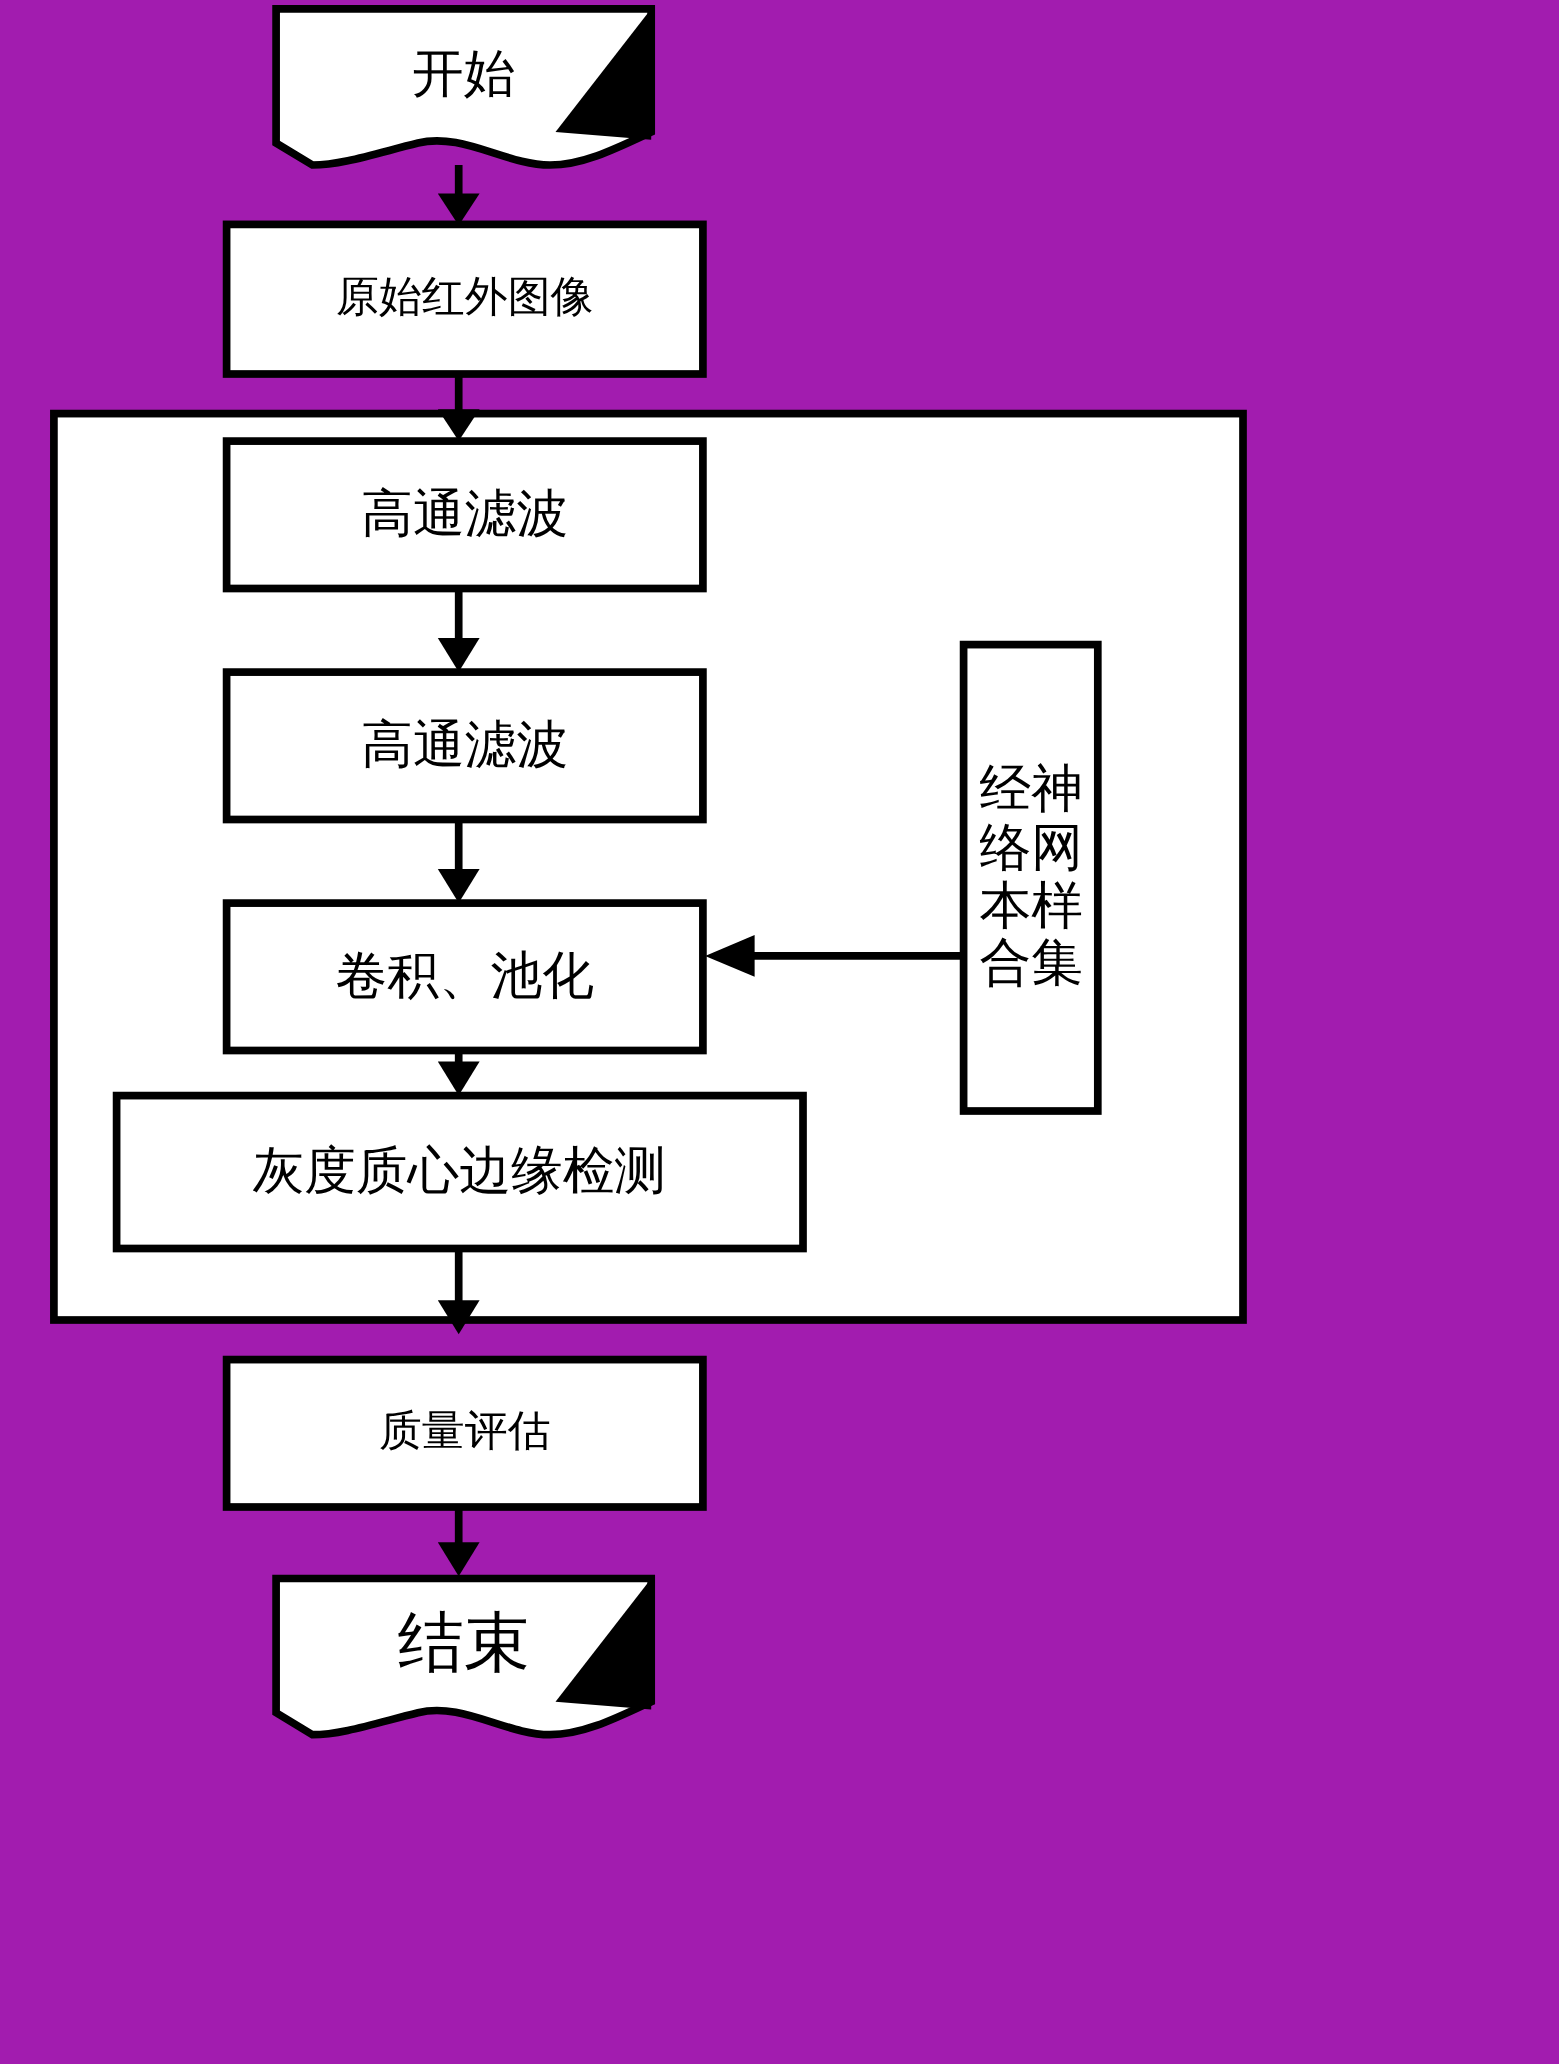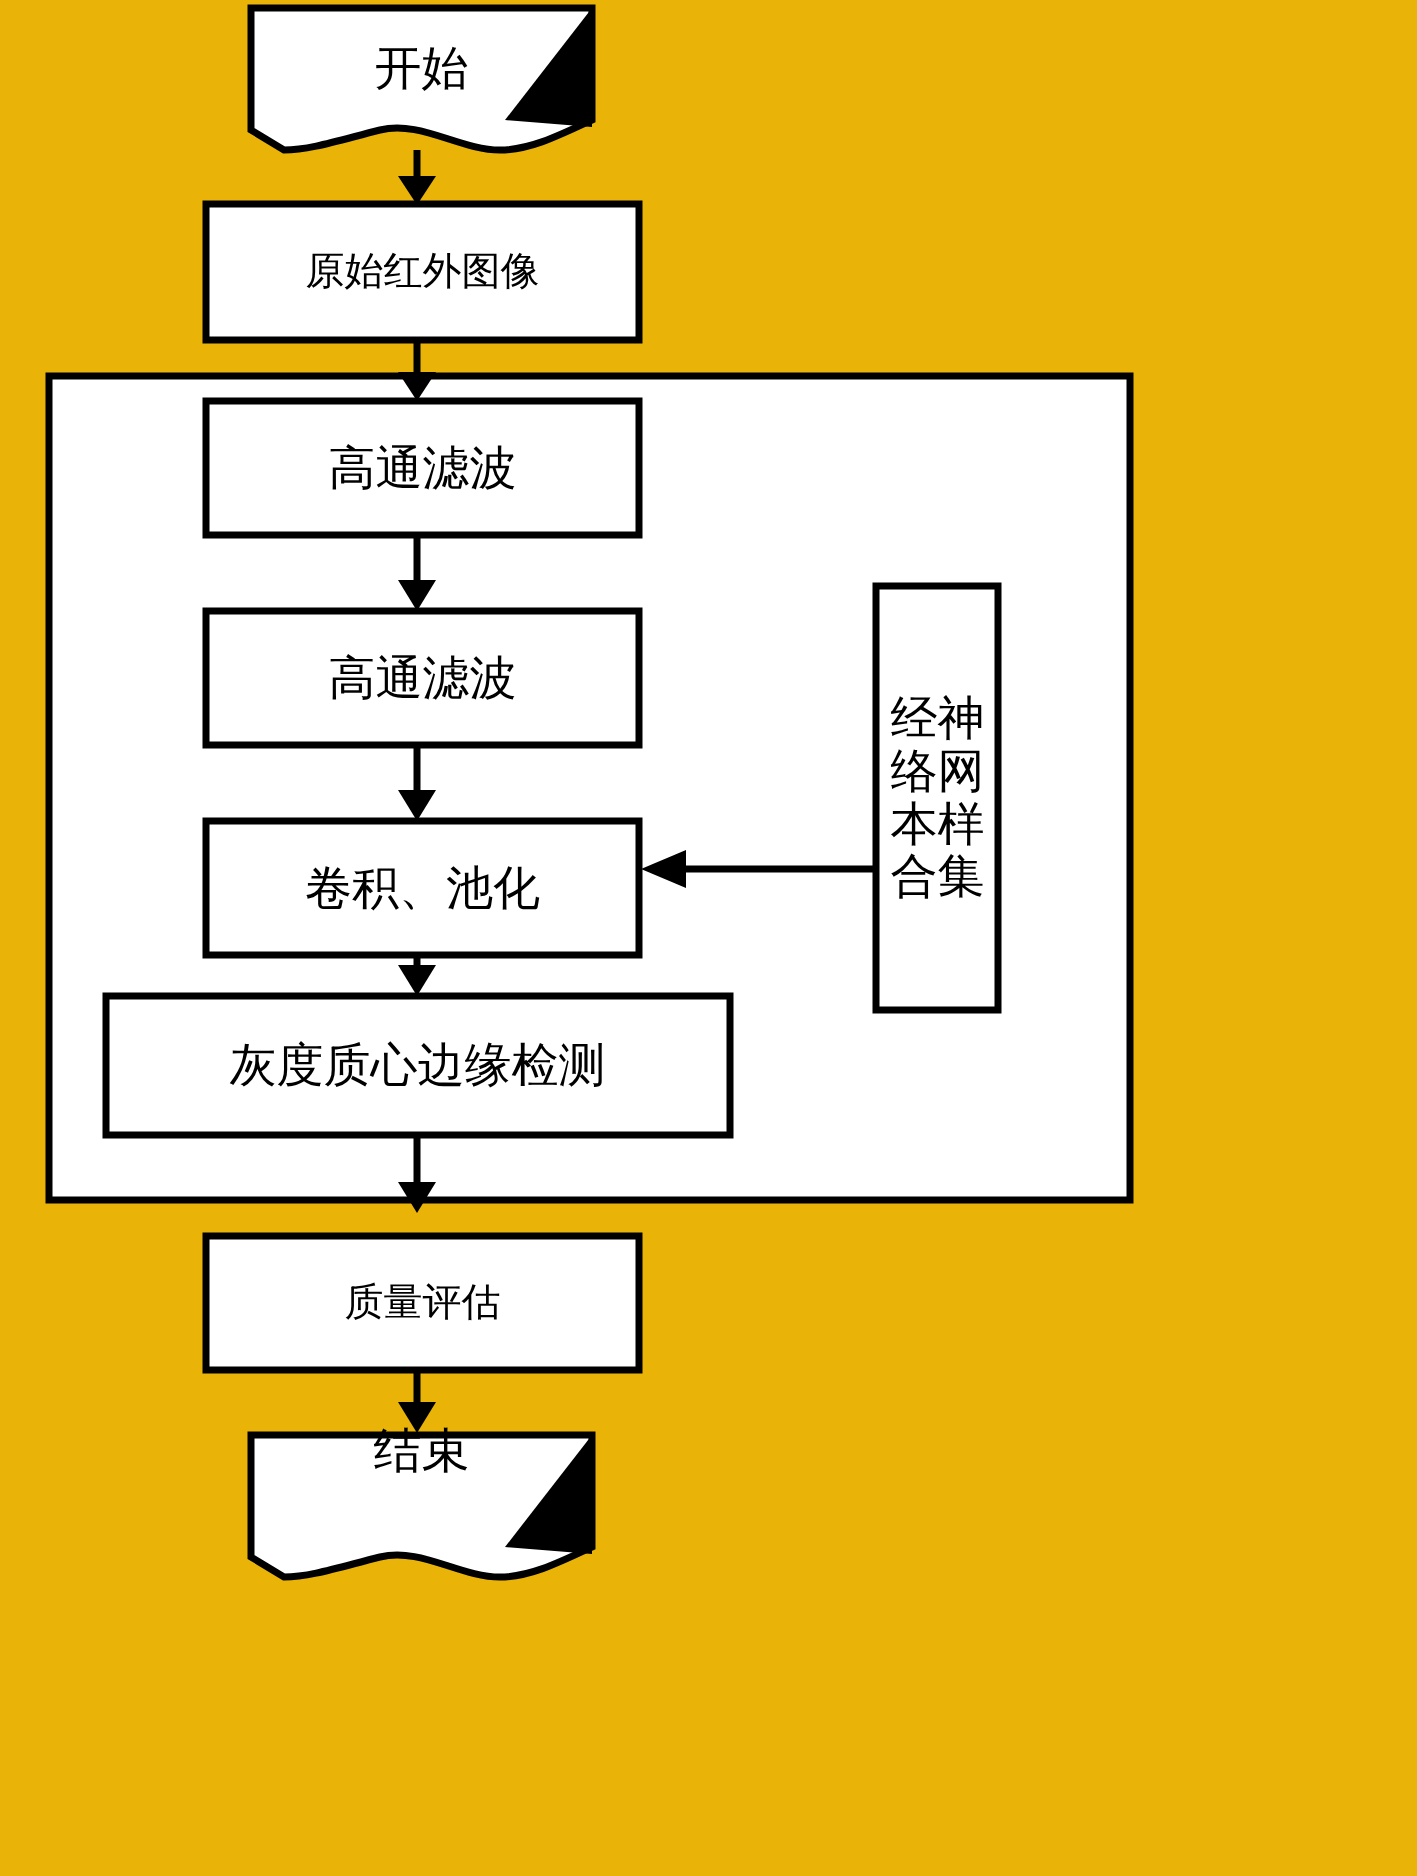--- a/index.html
+++ b/index.html
@@ -7,21 +7,21 @@
     padding: 0;
     background: #ffffff;
   }
   body {
     font-family: "DejaVu Serif", "Liberation Serif", serif;
   }
   #canvas {
     position: relative;
     width: 1417px;
     height: 1876px;
-    background: #eab308;
+    background: #a21caf;
     overflow: hidden;
   }
   #flow-svg {
     position: absolute;
     left: 0;
     top: 0;
     width: 1417px;
     height: 1876px;
   }
   .node-label {
@@ -36,21 +36,21 @@
     white-space: pre;
     pointer-events: none;
   }
   .lbl-start      { left: 248px; top: 5px;    width: 347px; height: 125px; font-size: 47px; }
   .lbl-source     { left: 205px; top: 203px;  width: 435px; height: 137px; font-size: 39px; }
   .lbl-highpass   { left: 205px; top: 400px;  width: 435px; height: 135px; font-size: 47px; }
   .lbl-bgsupp     { left: 205px; top: 610px;  width: 435px; height: 135px; font-size: 47px; }
   .lbl-convpool   { left: 205px; top: 820px;  width: 435px; height: 135px; font-size: 47px; }
   .lbl-edge       { left: 105px; top: 995px;  width: 625px; height: 140px; font-size: 47px; }
   .lbl-quality    { left: 205px; top: 1235px; width: 435px; height: 135px; font-size: 39px; }
-  .lbl-end        { left: 248px; top: 1388px; width: 347px; height: 125px; font-size: 48px; }
+  .lbl-end        { left: 248px; top: 1432px; width: 347px; height: 125px; font-size: 60px; }
 
   .lbl-vertical {
     left: 875px;
     top: 585px;
     width: 125px;
     height: 425px;
     font-size: 47px;
     flex-direction: row-reverse;
     align-items: center;
     justify-content: center;

